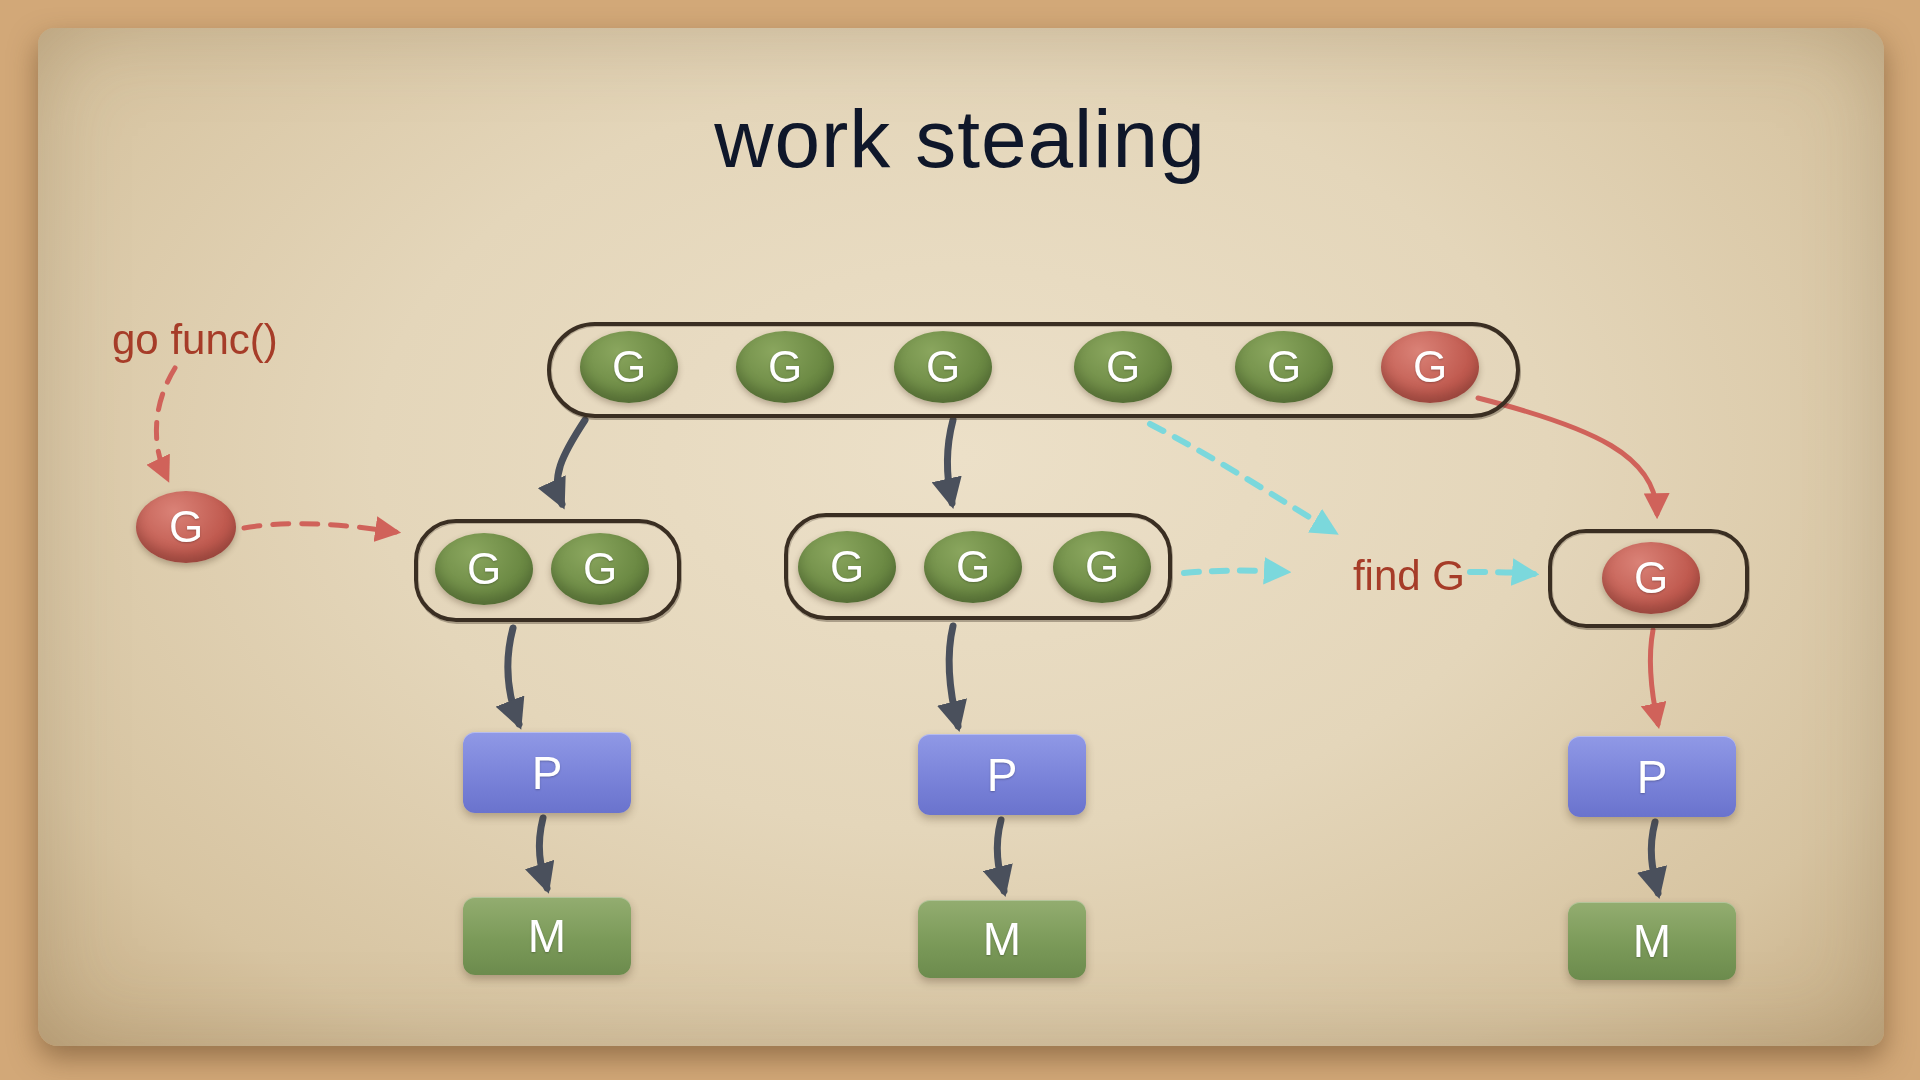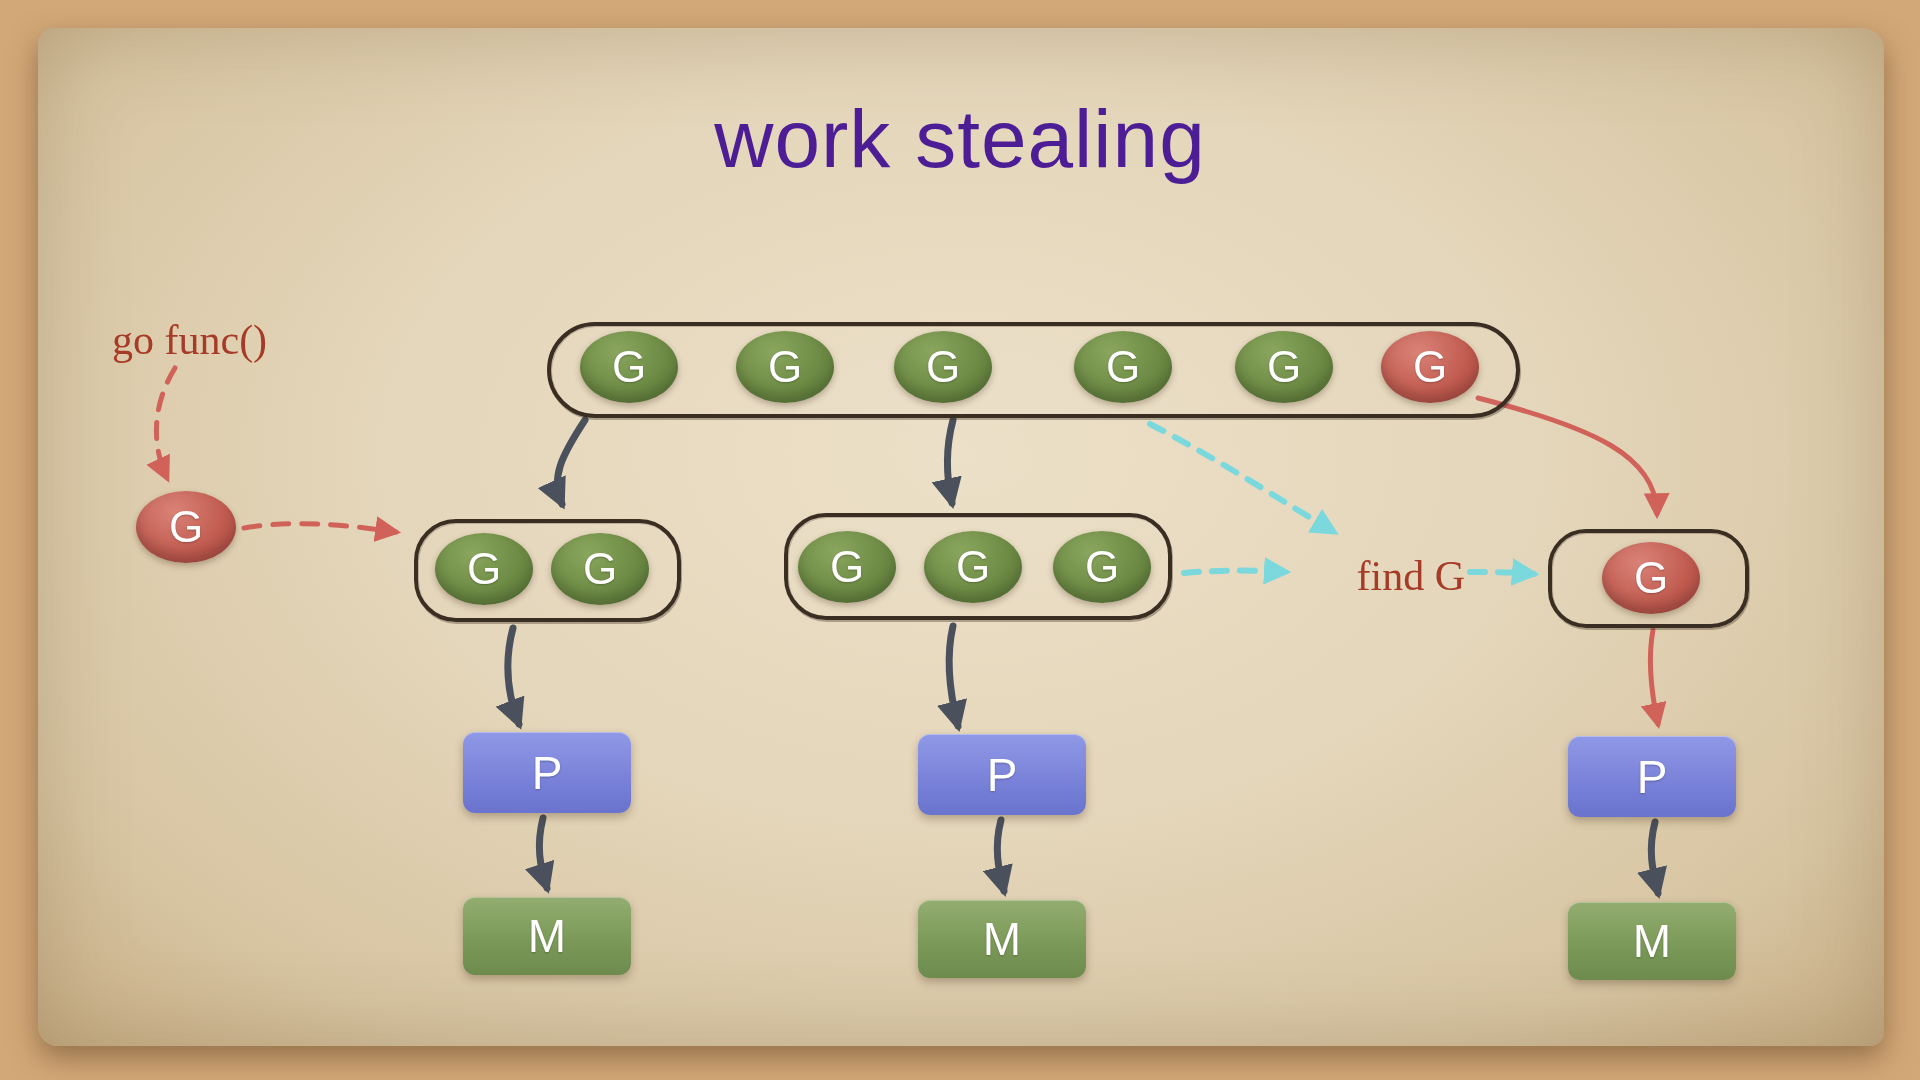--- a/index.html
+++ b/index.html
@@ -13,24 +13,24 @@
   .stage { position:absolute; left:0; top:0; width:1920px; height:1080px; }
   .paper {
     position:absolute; left:38px; top:28px; width:1846px; height:1018px;
     background: radial-gradient(ellipse at 50% 42%, #ece0c8 0%, #e4d6ba 45%, #d7c4a1 80%, #c7ae86 100%);
     border-radius: 16px 22px 14px 20px;
     box-shadow: 0 12px 28px rgba(90,60,30,.5), inset 0 0 90px rgba(120,90,55,.28);
   }
   .title {
     position:absolute; left:0; right:0; top:92px;
     text-align:center; font-size:82px; font-weight:400;
-    color:#4c1d95; letter-spacing:1px;
+    color:#0f172a; letter-spacing:1px;
   }
   .accent-label {
-    position:absolute; color:#a63c28; font-size:42px; font-weight:400;font-family:Liberation Serif, serif;
+    position:absolute; color:#a63c28; font-size:42px; font-weight:400;
   }
   .queue {
     position:absolute;
     border:4px solid #3a2e22;
     border-radius:50px;
     box-shadow: 1px 2px 0 rgba(58,46,34,.35), inset 1px 1px 0 rgba(58,46,34,.25);
     background: rgba(255,255,255,0.02);
   }
   .gnode {
     position:absolute; width:98px; height:72px; border-radius:50%;

